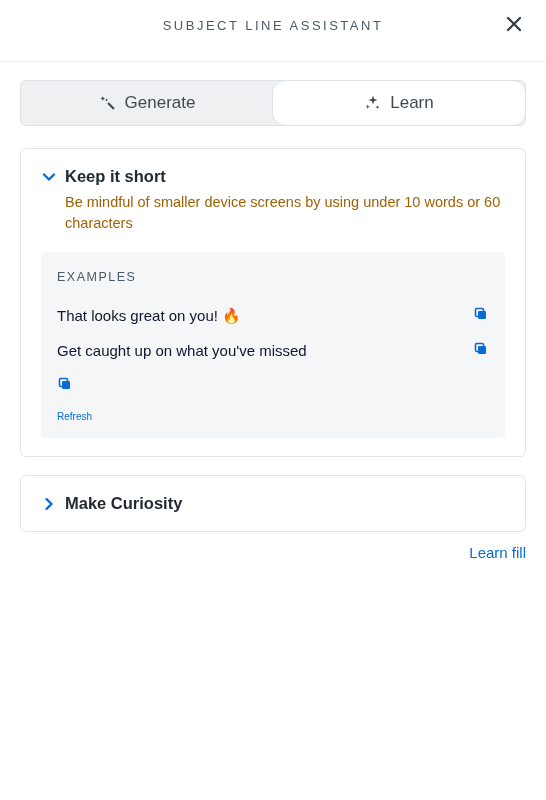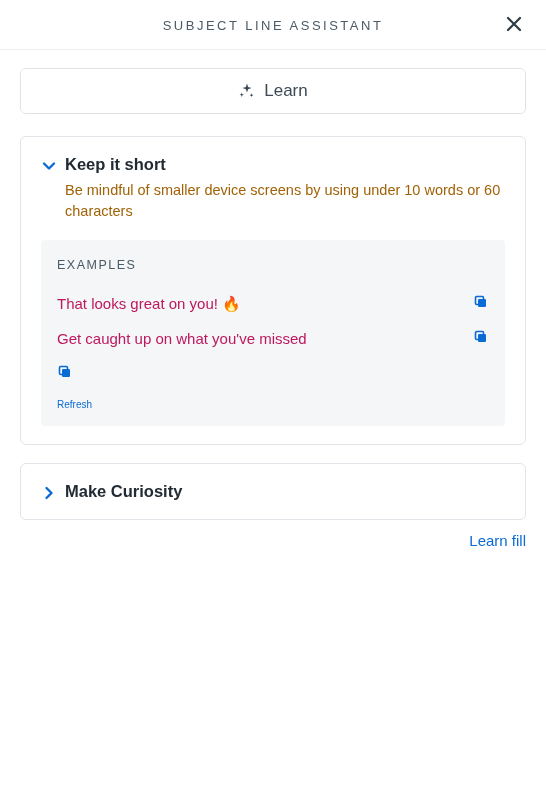--- a/index.html
+++ b/index.html
@@ -9,21 +9,21 @@
       width: 546px;
       height: 800px;
       color: #2e3a44;
       overflow: hidden;
     }
     .header {
       display: flex;
       align-items: center;
       justify-content: center;
       position: relative;
-      padding: 18px 20px 16px;
+      padding: 18px 20px 28px;
       border-bottom: 1px solid #eceef0;
     }
     .header-title {
       font-size: 13px;
       font-weight: 500;
       letter-spacing: 2.5px;
       color: #4a5a66;
     }
     .close-btn {
       position: absolute;
@@ -49,34 +49,34 @@
       align-items: center;
       justify-content: center;
       gap: 8px;
       font-size: 17px;
       color: #3d4a55;
       cursor: pointer;
     }
     .tab.active {
       background: #fff;
       border: 1px solid #dfe3e8;
-      border-radius: 0;
+      border-radius: 13px;
       margin: -1px;
       font-weight: 500;
     }
     .card {
       border: 1px solid #e1e4e8;
       border-radius: 6px;
       padding: 18px 20px 18px;
       margin-top: 22px;
     }
     .card + .card { margin-top: 18px; }
     .card-header {
       display: flex;
-      align-items: flex-end;
+      align-items: center;
       gap: 8px;
       cursor: pointer;
     }
     .chevron { color: #0a6bd4; flex-shrink: 0; }
     .card-title {
       font-size: 16.5px;
       font-weight: 700;
       color: #222b33;
     }
     .card-desc {
@@ -98,21 +98,21 @@
       letter-spacing: 1.5px;
       color: #4a5a66;
       margin-bottom: 14px;
     }
     .example-row {
       display: flex;
       align-items: center;
       justify-content: space-between;
       padding: 8px 0;
       font-size: 15px;
-      color: #be185d;
+      color: #0f172a;
     }
     .copy-icon {
       color: #0a6bd4;
       cursor: pointer;
       flex-shrink: 0;
     }
     .refresh {
       color: #0a6bd4;
       font-size: 10px;
       padding: 8px 0 0;
@@ -135,20 +135,27 @@
   <div class="close-btn">
     <svg width="20" height="20" viewBox="0 0 20 20">
         <path d="M4 4 L16 16 M16 4 L4 16" stroke="currentColor" stroke-width="2.2" stroke-linecap="round"></path>
       </svg>
   </div>
 </div>
 
 <div class="content">
 
   <div class="tabs">
+    <div class="tab">
+      <svg width="18" height="18" viewBox="0 0 24 24" fill="none" stroke="currentColor" stroke-width="1.8">
+          <path d="M5 3l1 2 2 1-2 1-1 2-1-2-2-1 2-1 1-2zM10 6l.7 1.4 1.4.7-1.4.7L10 10l-.7-1.4L7.9 8.1l1.4-.7L10 6z" fill="currentColor" stroke="none"></path>
+          <path d="M13 11l8 8-2 2-8-8z" fill="currentColor" stroke="none"></path>
+        </svg>
+      <span>Generate</span>
+    </div>
     <div class="tab active">
       <svg width="18" height="18" viewBox="0 0 24 24" fill="currentColor">
           <path d="M12 2l1.5 4.5L18 8l-4.5 1.5L12 14l-1.5-4.5L6 8l4.5-1.5L12 2zM5 14l.8 2.2L8 17l-2.2.8L5 20l-.8-2.2L2 17l2.2-.8L5 14zM18 15l.7 1.8L20.5 17.5l-1.8.7L18 20l-.7-1.8L15.5 17.5l1.8-.7L18 15z"></path>
         </svg>
       <span>Learn</span>
     </div>
   </div>
 
   <div class="card">
     <div class="card-header">

